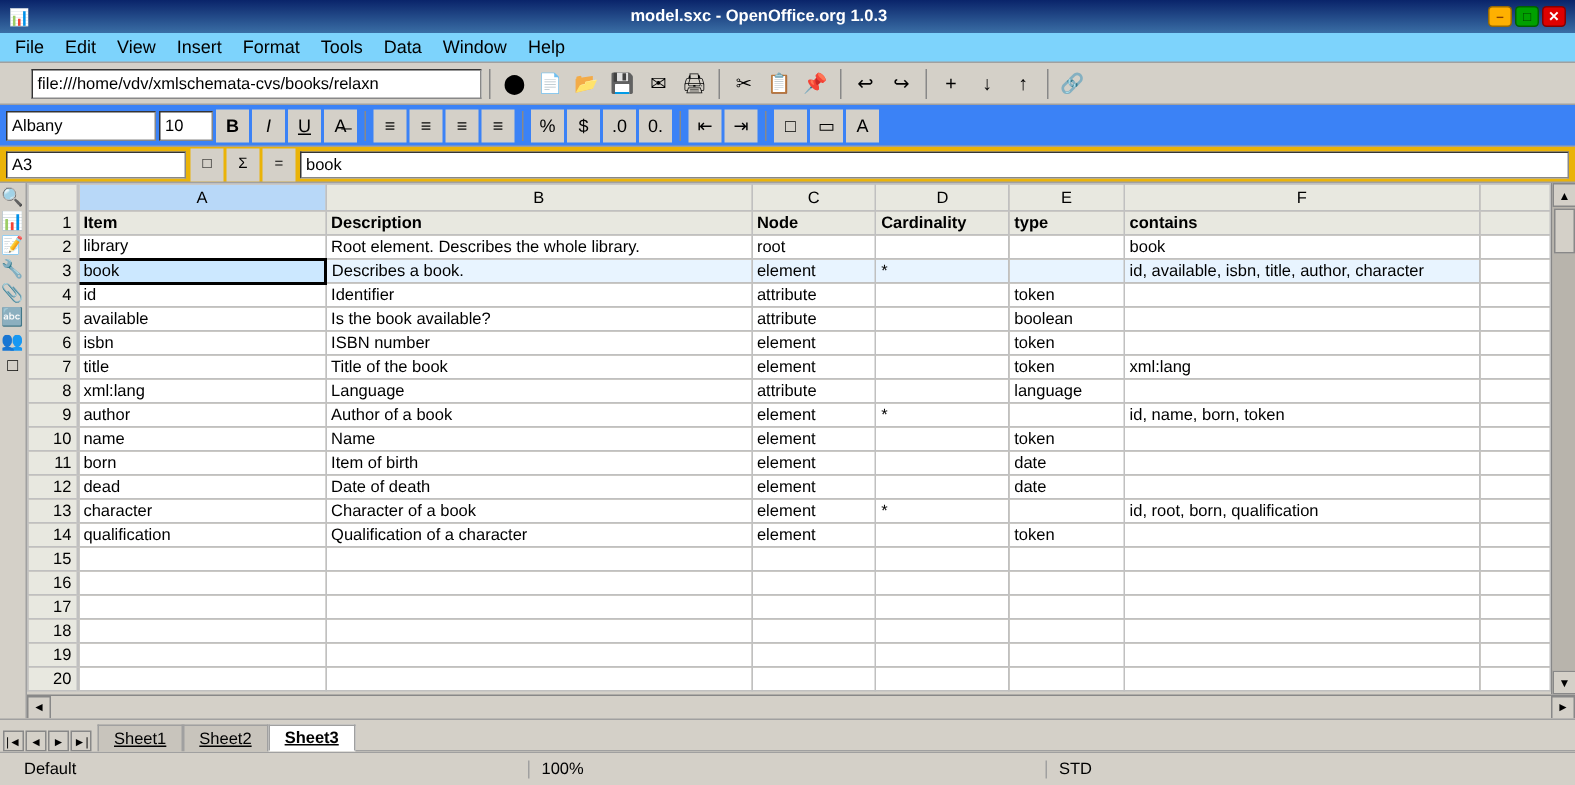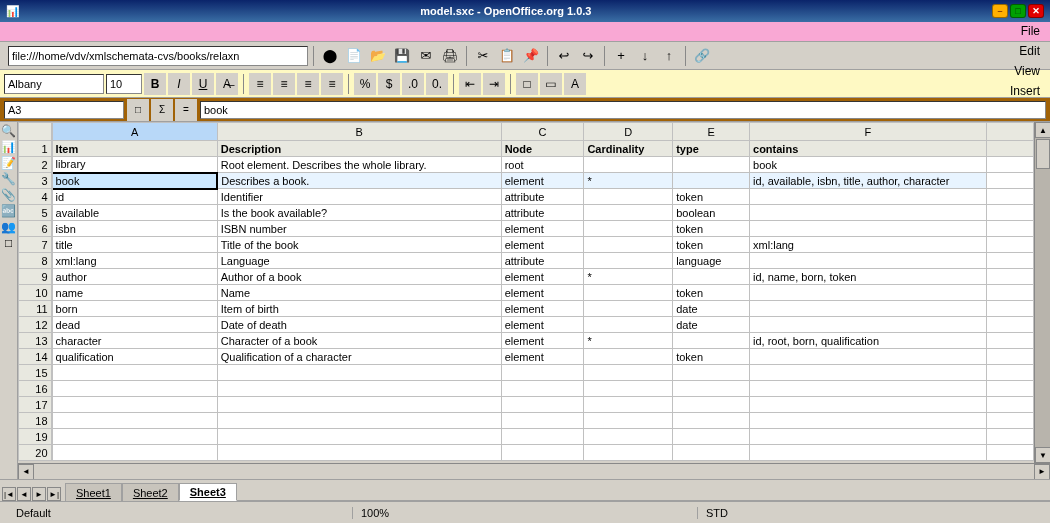--- a/index.html
+++ b/index.html
@@ -39,43 +39,42 @@
       font-weight: bold;
       cursor: pointer;
       border: 1px solid rgba(0,0,0,0.4);
     }
     .btn-min { background: #ffb000; color: #8b4000; }
     .btn-max { background: #00a000; color: #004000; }
     .btn-close { background: #e00000; color: white; }
 
     
     #menu-bar {
-      background: #f9a8d4;
+      background: #7dd3fc;
       height: 20px;
       display: flex;
-      align-items: flex-end;
+      align-items: flex-start;
       padding: 0 4px;
       border-bottom: 1px solid #a0a0a0;
       gap: 2px;
-      flex-direction: column;
     }
     .menu-item {
       padding: 2px 6px;
       font-size: 12px;
       cursor: pointer;
       color: #000;
     }
 
     
     #toolbar1 {
       background: #d4d0c8;
       height: 28px;
       display: flex;
       align-items: center;
-      padding: 0 8px;
+      padding: 0 21px;
       border-bottom: 1px solid #a0a0a0;
       gap: 2px;
     }
     #address-bar {
       background: white;
       border: 1px inset #888;
       height: 20px;
       width: 300px;
       font-size: 11px;
       padding: 0 3px;
@@ -92,21 +91,21 @@
       border: 1px solid transparent;
       display: flex;
       align-items: center;
       justify-content: center;
       cursor: pointer;
       font-size: 13px;
     }
 
     
     #toolbar2 {
-      background: #fef9c3;
+      background: #3b82f6;
       height: 28px;
       display: flex;
       align-items: center;
       padding: 0 4px;
       border-bottom: 1px solid #a0a0a0;
       gap: 2px;
     }
     .font-box {
       background: white;
       border: 1px inset #888;
@@ -134,21 +133,21 @@
       border: 1px solid transparent;
       display: flex;
       align-items: center;
       justify-content: center;
       cursor: pointer;
       font-size: 12px;
     }
 
     
     #formula-bar {
-      background: #a16207;
+      background: #eab308;
       height: 24px;
       display: flex;
       align-items: center;
       padding: 0 4px;
       border-bottom: 1px solid #a0a0a0;
       gap: 3px;
     }
     #cell-ref-box {
       background: white;
       border: 1px inset #888;

